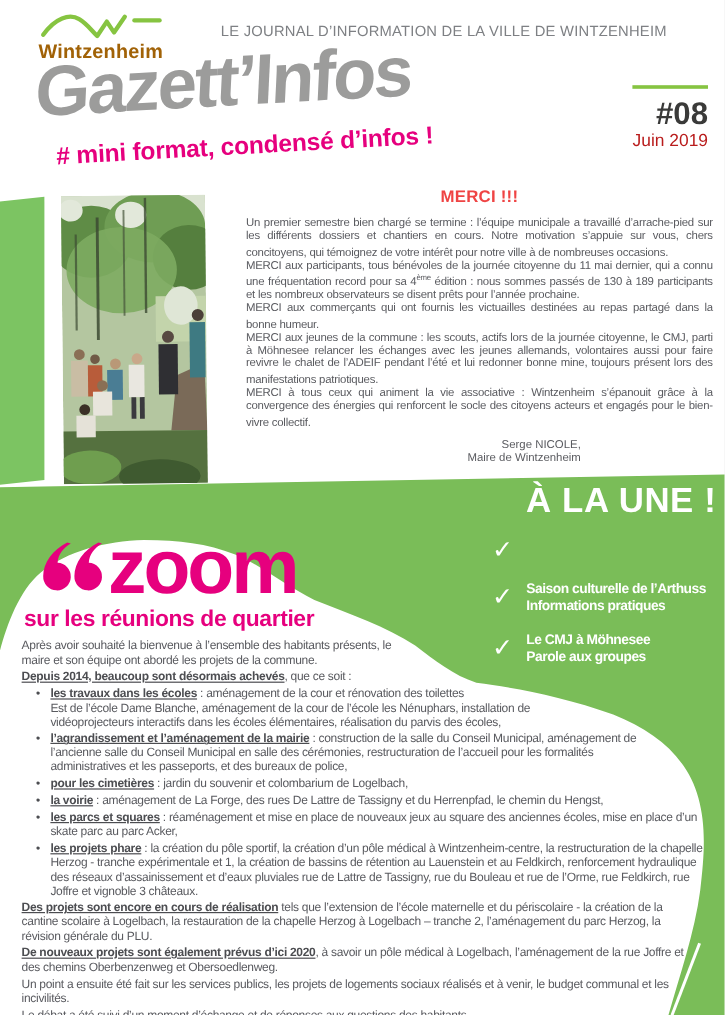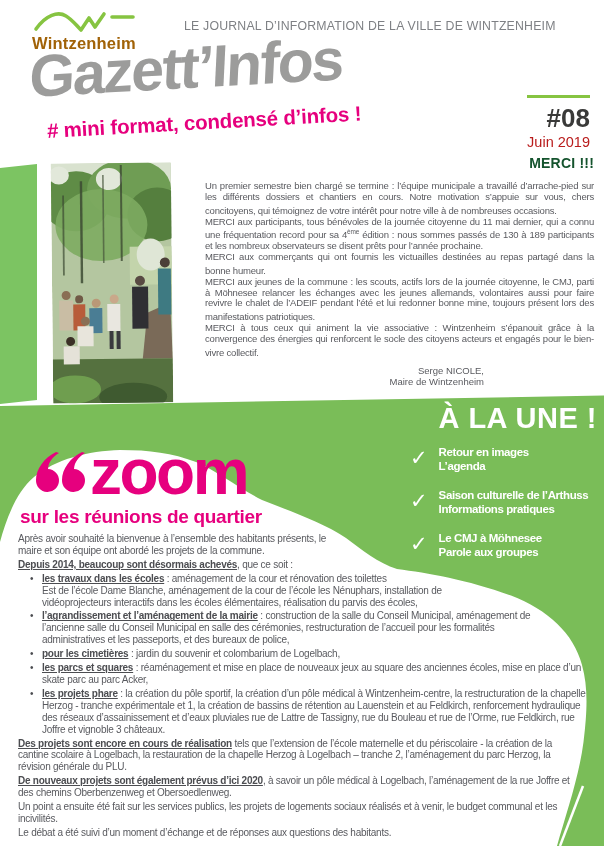--- a/index.html
+++ b/index.html
@@ -16,29 +16,29 @@
   .logo{left:28px;top:6px;width:112px;text-align:center;}
   .logo svg{display:block;margin:0 auto;}
   .logo-text{font-size:16.5px;font-weight:bold;color:#a16207;letter-spacing:.2px;margin-top:0;}
   .tagline{left:184px;top:19px;font-size:12.3px;color:#7e8084;letter-spacing:.2px;white-space:nowrap;}
   .title{left:28px;top:48px;margin:0;font-size:59px;font-weight:bold;color:#9c9c9b;
          letter-spacing:-2px;white-space:nowrap;line-height:1;
          transform:rotate(-3.2deg) skewX(-6deg);transform-origin:left bottom;}
   .subtitle{left:47px;top:119px;font-size:20.5px;font-weight:bold;color:#e6007e;
             letter-spacing:-.2px;white-space:nowrap;
             transform:rotate(-3.2deg);transform-origin:left center;}
-  .issue{right:14px;top:71px;text-align:right;margin-top:24px;}
+  .issue{right:14px;top:71px;text-align:right;}
   .issue-line{width:63px;height:2.5px;background:#86c441;margin:0 0 7px auto;}
   .issue-num{font-size:26px;font-weight:bold;color:#3a3a39;line-height:1;}
   .issue-date{font-size:14.5px;color:#b91c1c;margin-top:3px;}
 
   
   .photo{left:52px;top:163px;width:120px;height:240px;transform:rotate(-.6deg);overflow:hidden;}
   .edito-col{left:205px;top:155px;width:389px;}
-  .edito-col h2{margin:0 0 10px;text-align:right;font-size:14px;color:#14532d;letter-spacing:.2px;}
+  .edito-col h2{margin:0 0 10px;text-align:center;font-size:14px;color:#ef4444;letter-spacing:.2px;}
   .ep{margin:0;font-size:9.5px;line-height:10.8px;letter-spacing:-.2px;text-align:justify;color:#595a5f;}
   .ep sup{font-size:6.5px;}
   .sig{margin-top:6px;width:279px;text-align:right;font-size:9.5px;line-height:11.5px;color:#595a5f;}
 
   
   .alaune-head{left:380px;top:402px;width:217px;margin:0;text-align:right;font-size:29px;
                color:#fff;letter-spacing:.5px;font-weight:bold;white-space:nowrap;}
   .alaune-items{left:410px;top:446px;display:flex;flex-direction:column;gap:16px;}
   .al-item{display:flex;gap:11px;align-items:flex-start;}
   .check{font-family:"DejaVu Sans",sans-serif;color:#fff;font-size:21px;font-weight:bold;line-height:1;margin-top:2px;}
@@ -159,23 +159,20 @@
       <div>Serge NICOLE,</div>
       <div>Maire de Wintzenheim</div>
     </div>
   </section>
 
   <h2 class="fg alaune-head">À LA UNE !</h2>
   <div class="fg alaune-items">
 
       <div class="al-item">
         <span class="check">✓</span>
-        <span class="itxt">
-          <span>Retour en images</span><br><span>L’agenda</span>
-        </span>
       </div>
 
       <div class="al-item">
         <span class="check">✓</span>
         <span class="itxt">
           <span>Saison culturelle de l’Arthuss</span><br><span>Informations pratiques</span>
         </span>
       </div>
 
       <div class="al-item">
@@ -200,20 +197,21 @@
     <p>Après avoir souhaité la bienvenue à l’ensemble des habitants présents, le maire et son équipe ont abordé les projets de la commune.</p>
     <p class="tight"><strong>Depuis 2014, beaucoup sont désormais achevés</strong><span>, que ce soit :</span></p>
     <ul class="projects">
 
         <li><strong>les travaux dans les écoles</strong><span> : aménagement de la cour et rénovation des toilettes Est de l’école Dame Blanche, aménagement de la cour de l’école les Nénuphars, installation de vidéoprojecteurs interactifs dans les écoles élémentaires, réalisation du parvis des écoles,</span></li>
 
         <li><strong>l’agrandissement et l’aménagement de la mairie</strong><span> : construction de la salle du Conseil Municipal, aménagement de l’ancienne salle du Conseil Municipal en salle des cérémonies, restructuration de l’accueil pour les formalités administratives et les passeports, et des bureaux de police,</span></li>
 
         <li><strong>pour les cimetières</strong><span> : jardin du souvenir et colombarium de Logelbach,</span></li>
 
+        <li><strong>la voirie</strong><span> : aménagement de La Forge, des rues De Lattre de Tassigny et du Herrenpfad, le chemin du Hengst,</span></li>
 
         <li><strong>les parcs et squares</strong><span> : réaménagement et mise en place de nouveaux jeux au square des anciennes écoles, mise en place d’un skate parc au parc Acker,</span></li>
 
         <li><strong>les projets phare</strong><span> : la création du pôle sportif, la création d’un pôle médical à Wintzenheim-centre, la restructuration de la chapelle Herzog - tranche expérimentale et 1, la création de bassins de rétention au Lauenstein et au Feldkirch, renforcement hydraulique des réseaux d’assainissement et d’eaux pluviales rue de Lattre de Tassigny, rue du Bouleau et rue de l’Orme, rue Feldkirch, rue Joffre et vignoble 3 châteaux.</span></li>
       </ul>
     <div>
 
         <p><strong>Des projets sont encore en cours de réalisation</strong><span> tels que l’extension de l’école maternelle et du périscolaire - la création de la cantine scolaire à Logelbach, la restauration de la chapelle Herzog à Logelbach – tranche 2, l’aménagement du parc Herzog, la révision générale du PLU.</span></p>
 
         <p><strong>De nouveaux projets sont également prévus d’ici 2020</strong><span>, à savoir un pôle médical à Logelbach, l’aménagement de la rue Joffre et des chemins Oberbenzenweg et Obersoedlenweg.</span></p>

